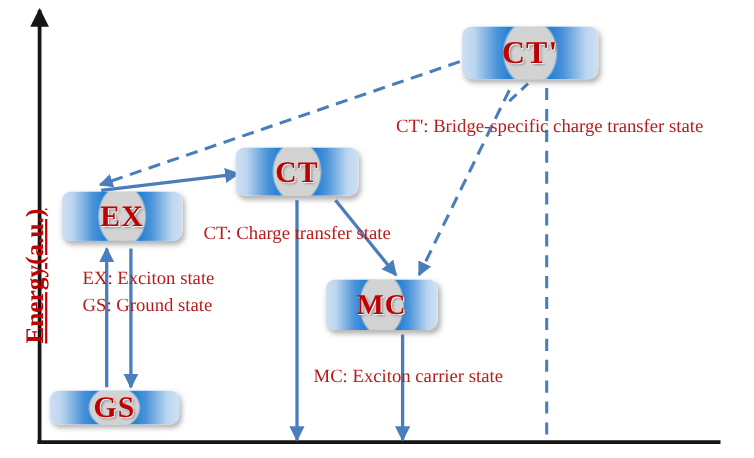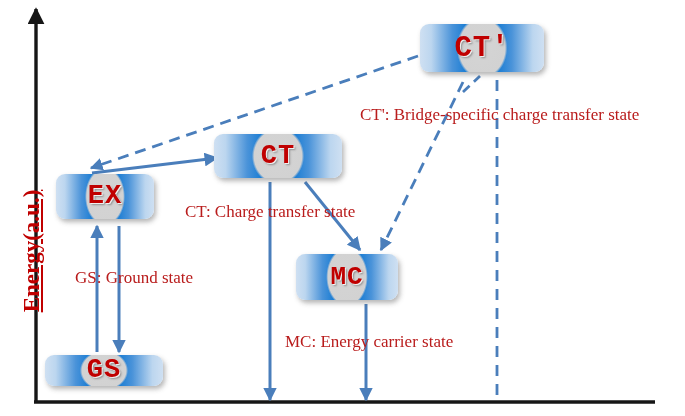--- a/index.html
+++ b/index.html
@@ -71,31 +71,31 @@
         #bcd6ef 91%,
         #cfe0f2 100%);
     box-shadow: 2px 3px 5px rgba(90,90,90,0.45);
     display: flex;
     align-items: center;
     justify-content: center;
   }
   .state-box .state-label {
     color: #c00000;
     font-weight: bold;
-    font-family: Liberation Mono, monospace;
+    font-family: Liberation Serif, serif;
     line-height: 1;
     text-shadow:
        1px 1px 0 rgba(255,255,255,0.85),
        2px 2px 2px rgba(110,110,110,0.65);
     letter-spacing: 1px;
   }
 
   #box-ct-prime { left: 420px; top: 24px;  width: 124px; height: 48px; }
-  #box-ct       { left: 214px; top: 134px; width: 128px; height: 44px; }
-  #box-ex       { left: 56px;  top: 174px; width: 98px; height: 45px; }
+  #box-ct       { left: 214px; top: 134px; width: 112px; height: 44px; }
+  #box-ex       { left: 56px;  top: 174px; width: 110px; height: 45px; }
   #box-mc       { left: 296px; top: 254px; width: 102px; height: 46px; }
   #box-gs       { left: 45px;  top: 355px; width: 118px; height: 31px; }
 
   #box-ct-prime .state-label { font-size: 29px; }
   #box-ct .state-label       { font-size: 27px; }
   #box-ex .state-label       { font-size: 27px; }
   #box-mc .state-label       { font-size: 26px; }
   #box-gs .state-label       { font-size: 27px; }
 
   
@@ -175,16 +175,17 @@
   <div class="state-box" id="box-mc">
     <span class="state-label">MC</span>
   </div>
 
   <div class="state-box" id="box-gs">
     <span class="state-label">GS</span>
   </div>
 
   <div class="caption" id="caption-ct-prime">CT': Bridge-specific charge transfer state</div>
   <div class="caption" id="caption-ct">CT: Charge transfer state</div>
+  <div class="caption" id="caption-ex">EX: Exciton state</div>
   <div class="caption" id="caption-gs">GS: Ground state</div>
-  <div class="caption" id="caption-mc">MC: Energy carrier state</div>
+  <div class="caption" id="caption-mc">MC: Exciton carrier state</div>
 
 </div>
 
 </body></html>

